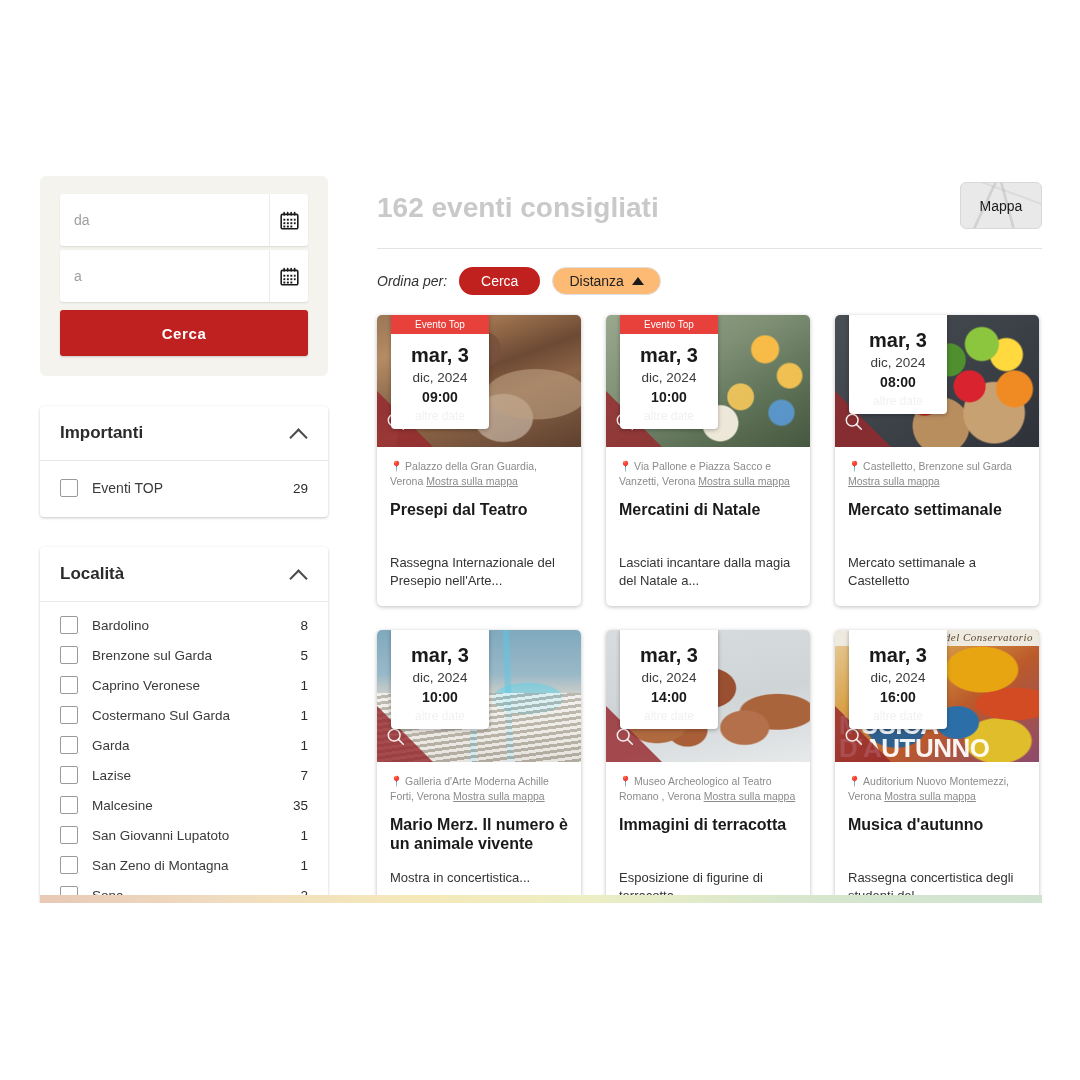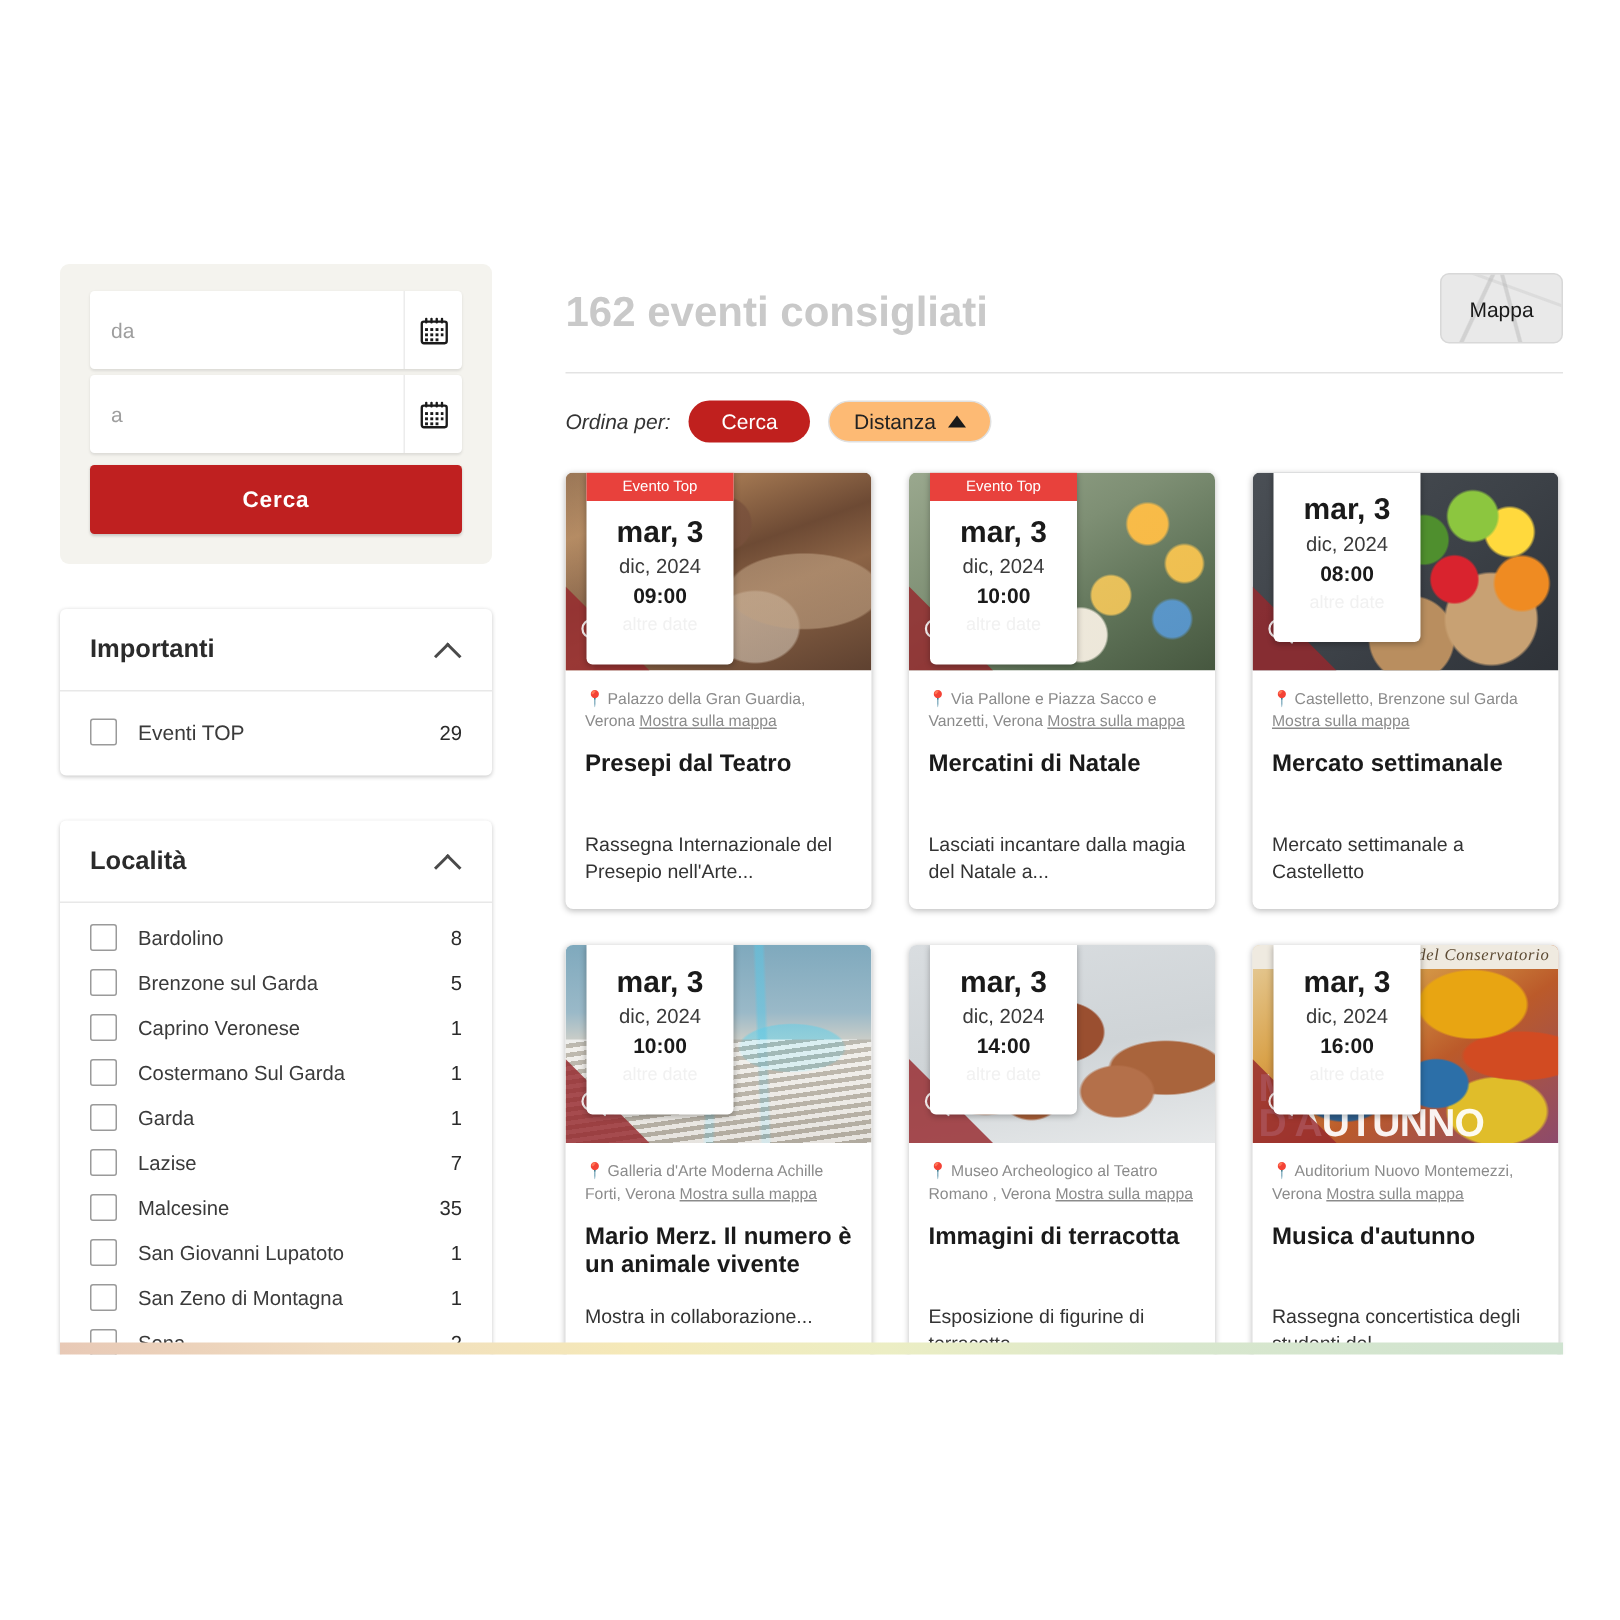--- a/index.html
+++ b/index.html
@@ -367,21 +367,21 @@
   
   .date-badge {
     position: absolute;
     left: 14px;
     top: 0;
     width: 98px;
     background: #ffffff;
     border-radius: 0 0 4px 4px;
     box-shadow: 0 1px 4px rgba(0,0,0,0.3);
     text-align: center;
-    padding-bottom: 20px;
+    padding-bottom: 6px;
     z-index: 4;
   }
   .top-flag {
     background: #e8413c;
     color: #ffffff;
     font-size: 10px;
     padding: 4px 0 4px 0;
     line-height: 1.1;
   }
   .d-day {
@@ -719,21 +719,21 @@
               <div class="d-time">10:00</div>
               <div class="d-alt">altre date</div>
             </div>
           </div>
           <div class="card-body">
             <div class="loc">
               <span class="pin">📍</span><span>Galleria d'Arte Moderna Achille Forti, Verona</span>
               <span class="maplink">Mostra sulla mappa</span>
             </div>
             <div class="card-title">Mario Merz. Il numero è un animale vivente</div>
-            <div class="card-desc">Mostra in collaborazione...</div>
+            <div class="card-desc">Mostra in concertistica...</div>
           </div>
         </div>
 
         <div class="card">
           <div class="card-img">
             <div class="art-terra"></div>
             <div class="zoom-corner"></div>
             <span class="zoom-glyph">
               <svg width="22" height="22" viewBox="0 0 24 24">
                 <circle cx="10" cy="10" r="6.4" fill="none" stroke="currentColor" stroke-width="1.6"></circle>

